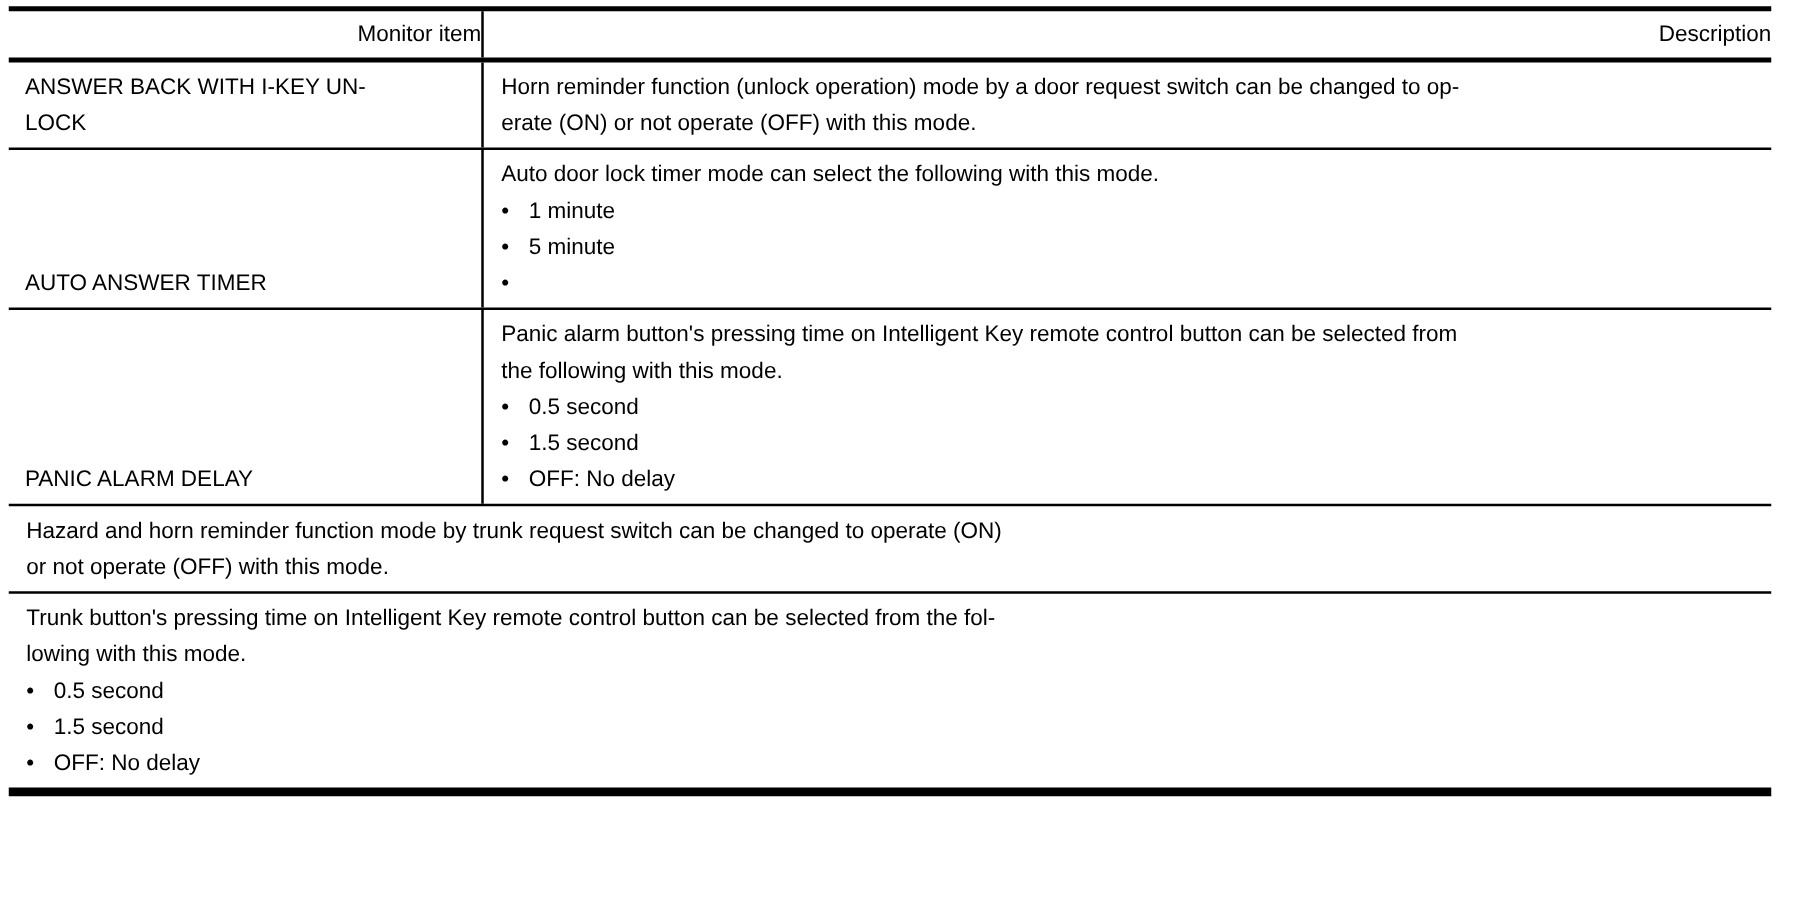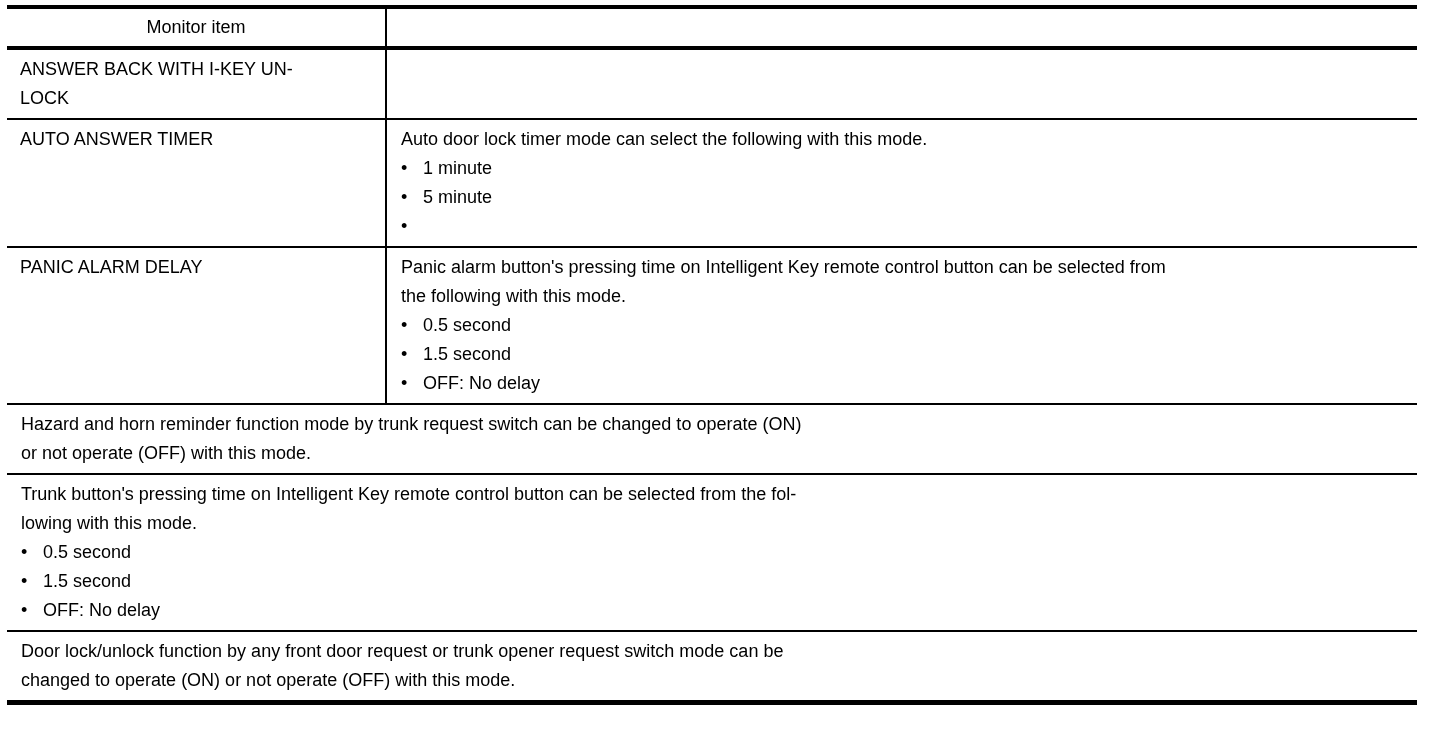--- a/index.html
+++ b/index.html
@@ -33,30 +33,30 @@
   .data-row + .data-row {
     border-top: 2px solid #000;
   }
   .cell-left {
     width: 380px;
     flex-shrink: 0;
     box-sizing: border-box;
     border-right: 2px solid #000;
   }
   .header-cell {
-    text-align: center;
+    text-align: right;
     padding: 4px 0;
   }
   .cell-right {
     flex: 1;
     box-sizing: border-box;
   }
   .item-cell {
     display: flex;
-    align-items: flex-start;
+    align-items: flex-end;
     padding: 5px 10px 5px 13px;
   }
   .item-label {
     white-space: pre-line;
   }
   .desc-cell {
     padding: 5px 16px 5px 14px;
   }
   .desc-text {
     white-space: pre-line;
@@ -69,26 +69,32 @@
     flex-shrink: 0;
   }
 </style>
 </head>
 <body>
 
 <div class="doc">
   <div class="tbl">
     <div class="row header-row">
       <div class="cell-left header-cell">Monitor item</div>
+      <div class="cell-right header-cell">Description</div>
     </div>
     <div id="rows">
   <div class="row data-row">
     <div class="cell-left item-cell">
       <span class="item-label">ANSWER BACK WITH I-KEY UN-
 LOCK</span>
+    </div>
+    <div class="cell-right desc-cell">
+      <div class="desc-text">Horn reminder function (unlock operation) mode by a door request switch can be changed to op-
+erate (ON) or not operate (OFF) with this mode.</div>
+
     </div>
   </div>
 
   <div class="row data-row">
     <div class="cell-left item-cell">
       <span class="item-label">AUTO ANSWER TIMER</span>
     </div>
     <div class="cell-right desc-cell">
       <div class="desc-text">Auto door lock timer mode can select the following with this mode.</div>
       <div class="options">
@@ -154,21 +160,16 @@
               </div>
               <div class="bullet-line">
                 <span class="dot">•</span>
                 <span>OFF: No delay</span>
               </div>
             </div>
     </div>
   </div>
 
   <div class="row data-row">
-    <div class="cell-right desc-cell">
-      <div class="desc-text">Door lock/unlock function by any front door request or trunk opener request switch mode can be
-changed to operate (ON) or not operate (OFF) with this mode.</div>
-
-    </div>
   </div>
 </div>
   </div>
 </div>
 
 </body></html>

